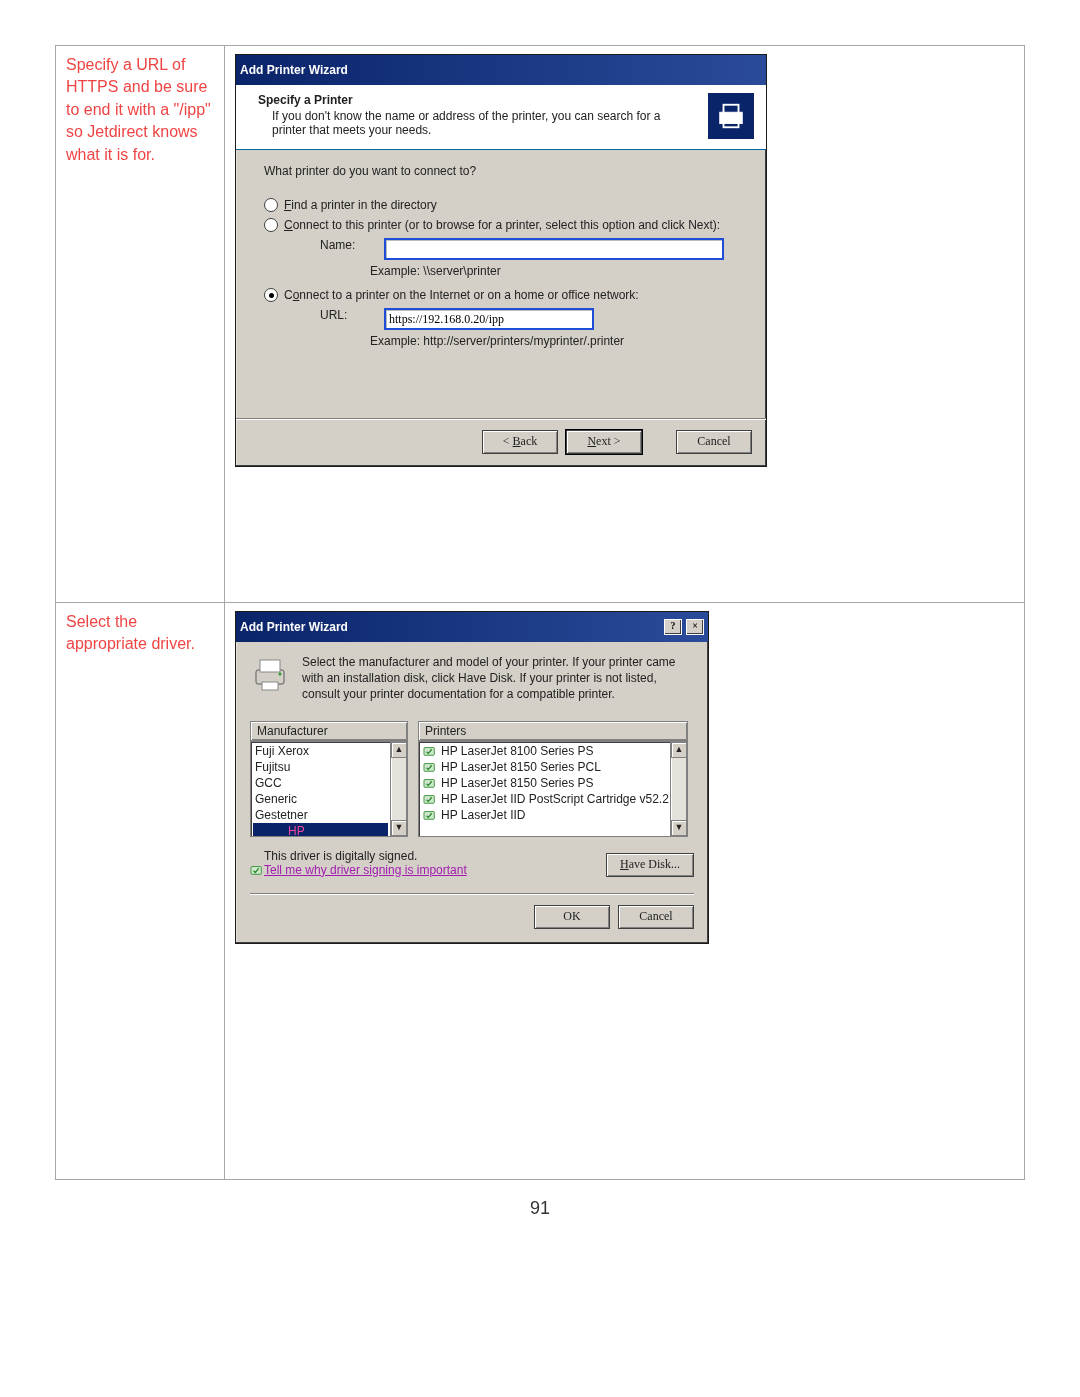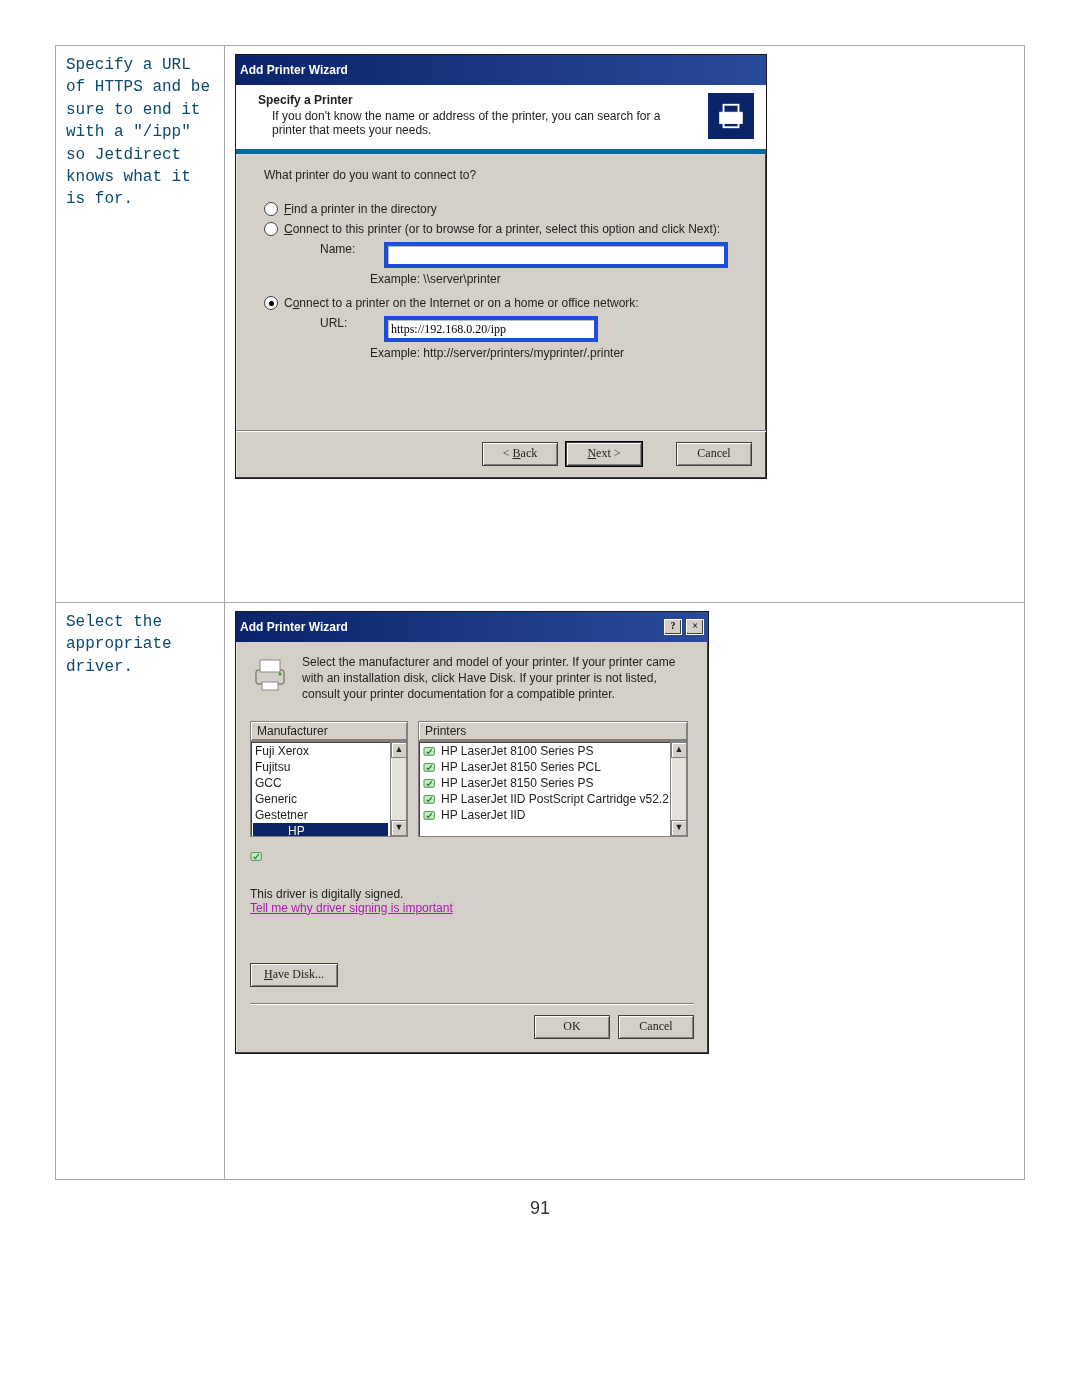--- a/index.html
+++ b/index.html
@@ -29,23 +29,23 @@
     border-collapse: collapse;
     width: 100%;
   }
   table.doc td {
     border: 1px solid #a7a7a7;
     vertical-align: top;
     padding: 8px 10px;
   }
   td.instr {
     width: 148px;
-    font-family: Liberation Mono, monospace;
+    font-family: Liberation Sans, sans-serif;
     font-size: 16px;
-    color: #0c4a6e;
+    color: #ef4444;
     line-height: 1.4;
   }
   td.shot {
     padding: 6px 8px;
   }
   .page-num {
     text-align: center;
     font-family: "Century Gothic", "Futura", sans-serif;
     font-size: 18px;
     color: #333;
@@ -82,21 +82,21 @@
     text-align: center;
     font-family: "Tahoma";
     font-weight: bold;
     color: #000;
     cursor: default;
   }
 
   
   .wzhdr {
     background: #fff;
-    border-bottom: 5px solid #0369a1;
+    border-bottom: 1px solid #0369a1;
     padding: 8px 12px 10px 22px;
     display: flex;
     gap: 18px;
   }
   .wzhdr .txt { flex:1; font-size: 12px; }
   .wzhdr .title { font-weight: bold; }
   .wzhdr .sub { margin-left: 14px; margin-top:2px; }
   .wzhdr .prn-icon {
     width: 46px; height: 46px;
     background: #0a246a;
@@ -124,21 +124,21 @@
   .radio.selected::after {
     content: "";
     width: 5px; height:5px;
     background:#000;
     border-radius:50%;
   }
   .indent { margin-left: 28px; margin-top:4px; margin-bottom:4px; }
   .field-row { display:flex; align-items:flex-start; gap:20px; }
   .text-input {
     background:#fff;
-    border: 4px solid #1d4ed8;
+    border: 2px solid #1d4ed8;
     box-shadow: inset 1px 1px 0 #bcbcbc;
     height: 18px;
     padding: 0 3px;
     font: 12px Tahoma;
   }
   .divider {
     border-top: 1px solid #808080;
     border-bottom: 1px solid #fff;
     margin: 12px 0 0 0;
     height:0;
@@ -202,42 +202,41 @@
     background:#fff;
     border: 1px solid #808080;
     box-shadow: inset 1px 1px 0 #404040;
     height: 92px;
     overflow:hidden;
     padding: 1px 2px;
     font-size:12px;
     line-height:16px;
   }
   .listbox .item { white-space:nowrap; padding:0 2px; display:flex; align-items:center; gap:4px; }
-  .listbox .item.sel { background:#0a246a; color:#fef9c3;padding-left:35px; }
+  .listbox .item.sel { background:#0a246a; color:#ec4899;padding-left:35px; }
   .scrollbar {
     width: 16px;
     background: #e5e2dc;
     border: 1px solid #808080;
     border-left: none;
     box-shadow: inset 1px 1px 0 #fff, inset -1px -1px 0 #808080;
     display:flex; flex-direction:column; justify-content:space-between;
   }
   .sb-btn {
     height: 14px;
     background: var(--win-bg);
     border: 1px solid #808080;
     box-shadow: inset 1px 1px 0 #fff;
     font-size:9px; line-height:12px;
     text-align:center;
   }
 
   .signed-row {
-    display:flex; align-items:flex-start; gap:24px;
+    display:flex; align-items:flex-end; gap:0;
     margin-top: 12px;
-    flex-direction: column;
   }
   .signed-txt { font-size:12px; }
   .link {
     color: #a21caf;
     text-decoration: underline;
     cursor: pointer;
   }
 
   .driver-ico svg { width:14px; height:12px; vertical-align:-2px; }
 

